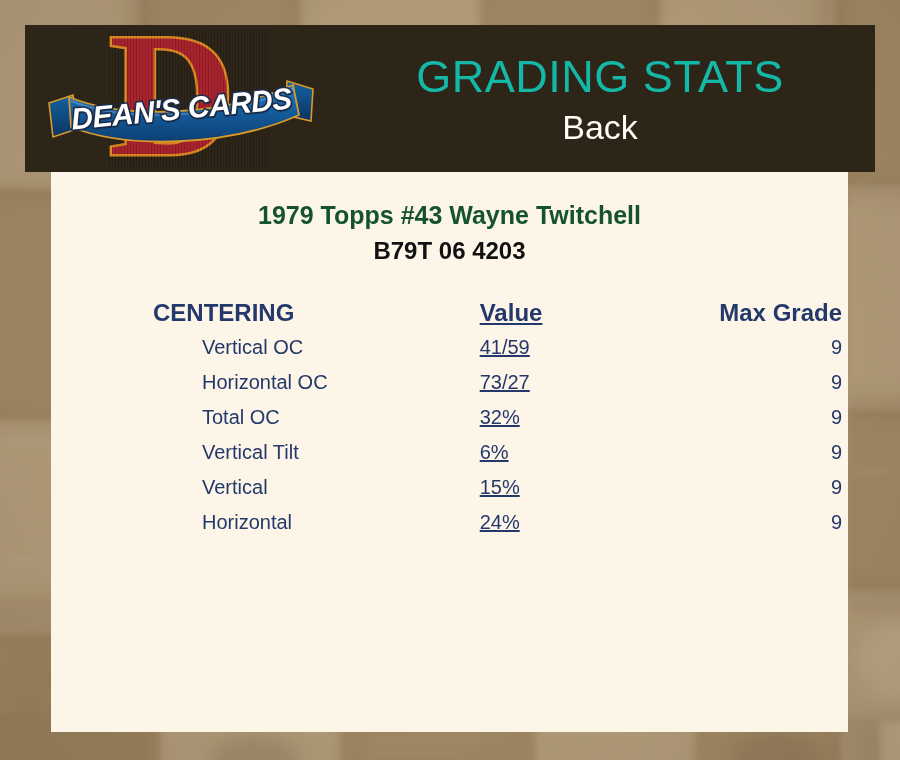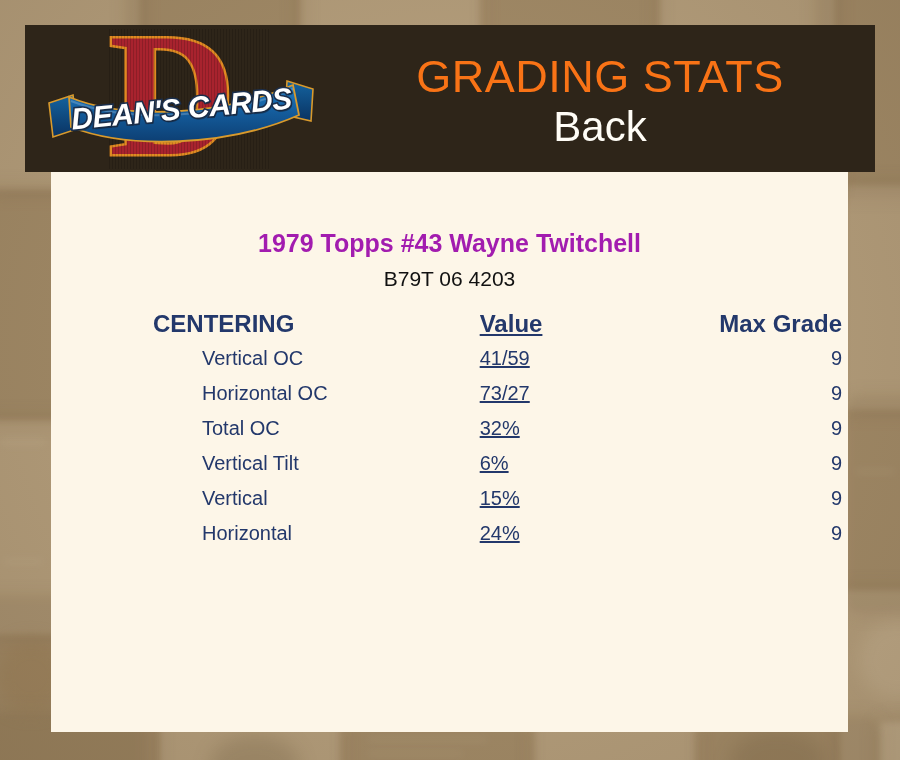--- a/index.html
+++ b/index.html
@@ -151,63 +151,63 @@
     left: 300px;
     top: 0;
     width: 550px;
     height: 147px;
     display: flex;
     flex-direction: column;
     align-items: center;
     justify-content: center;
   }
   #grading-title {
-    color: #f97316;
+    color: #14b8a6;
     font-size: 45px;
     line-height: 52px;
     letter-spacing: 0.5px;
     font-weight: normal;
   }
   #grading-sub {
     color: #fffdf6;
-    font-size: 42px;
+    font-size: 34px;
     line-height: 40px;
     margin-top: 4px;
     font-weight: normal;
   }
 
   
   #panel {
     position: absolute;
     left: 51px;
     top: 172px;
     width: 797px;
     height: 560px;
     background: #fdf6e8;
   }
   #card-title {
     text-align: center;
-    color: #a21caf;
+    color: #14532d;
     font-weight: bold;
     font-size: 25px;
     line-height: 30px;
-    margin-top: 56px;
+    margin-top: 28px;
   }
   #card-code {
     text-align: center;
     color: #111111;
-    font-weight: normal;
-    font-size: 21px;
+    font-weight: bold;
+    font-size: 24px;
     line-height: 30px;
     margin-top: 6px;
   }
 
   
   #stats {
-    margin-top: 12px;
+    margin-top: 29px;
     margin-left: 101px;
     width: 690px;
     border-collapse: collapse;
   }
   #stats td {
     padding: 0;
     height: 35px;
     vertical-align: middle;
     color: #23386b;
     font-size: 20px;

